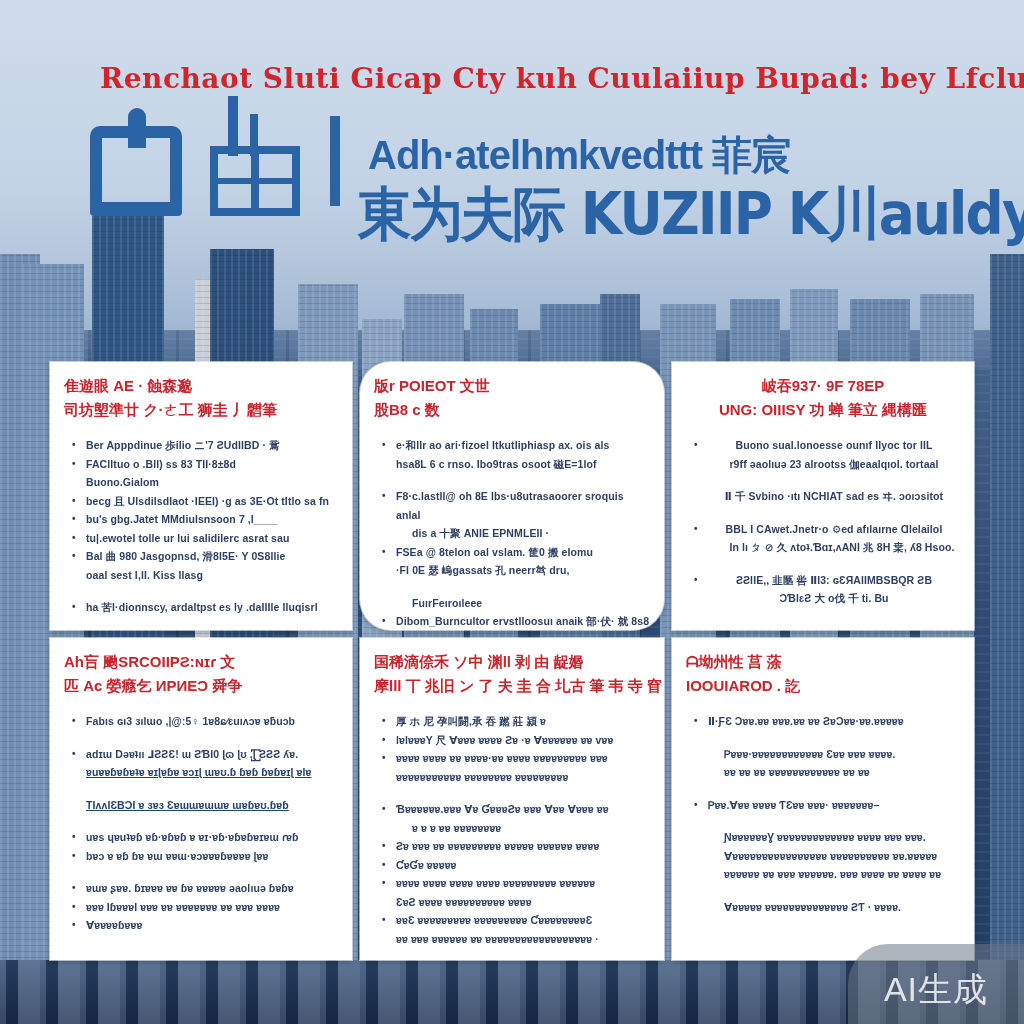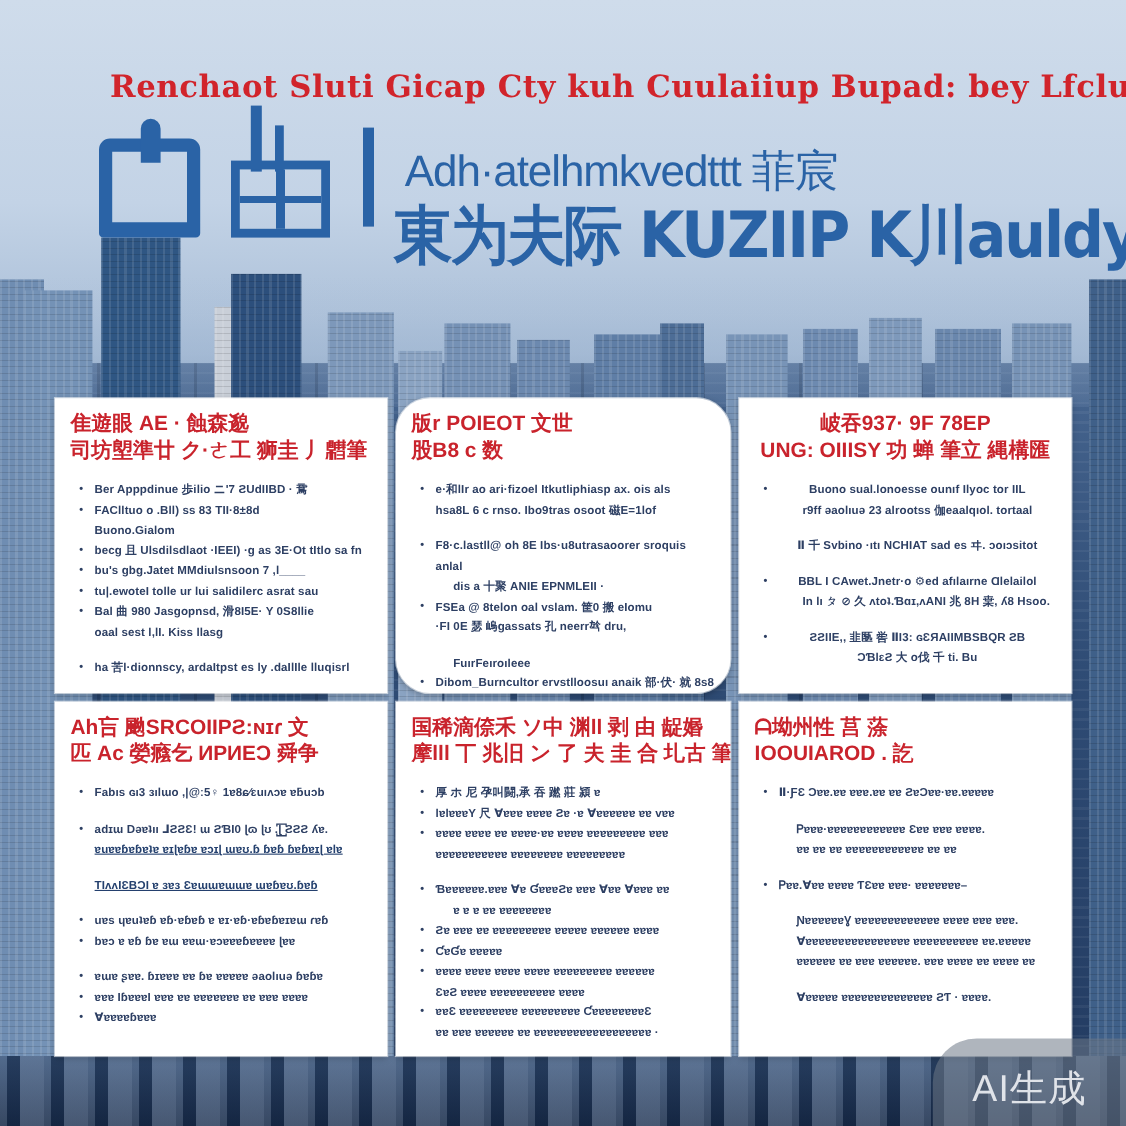--- a/index.html
+++ b/index.html
@@ -56,37 +56,37 @@
       border: 8px solid #2a63a6;
       background:
         linear-gradient(90deg, transparent 44%, #2a63a6 44% 56%, transparent 56%),
         linear-gradient(0deg, transparent 44%, #2a63a6 44% 56%, transparent 56%);
     }
     .logo .pole { position: absolute; left: 138px; top: 0; width: 10px; height: 60px; background: #2a63a6; }
     .logo .pole2 { position: absolute; left: 160px; top: 18px; width: 8px; height: 42px; background: #2a63a6; }
     .logo .bar { position: absolute; left: 240px; top: 20px; width: 10px; height: 90px; background: #2a63a6; }
     .headline-1 {
       position: absolute; left: 368px; top: 128px;
-      color: #2a63a6; font-size: 40px; font-weight: 400; letter-spacing: -1px; white-space: nowrap;
+      color: #2a63a6; font-size: 40px; font-weight: 700; letter-spacing: -1px; white-space: nowrap;
       font-family: "Liberation Sans Narrow", "Liberation Sans", sans-serif;
     }
     .headline-2 {
       position: absolute; left: 358px; top: 176px;
       color: #2a63a6; font-size: 58px; font-weight: 700; letter-spacing: -2px; white-space: nowrap;
       font-family: "DejaVu Sans", sans-serif; transform: scaleX(0.92); transform-origin: left;
     }
     
     .panel {
       position: absolute; background: #ffffff;
       box-shadow: 0 0 0 1px rgba(255,255,255,0.6), 0 2px 6px rgba(0,0,0,0.25);
       padding: 12px 14px 10px 14px;
       overflow: hidden;
     }
     .panel .ptitle {
-      color: #c9232c; font-size: 19px; font-weight: 700; line-height: 24px; white-space: nowrap;
+      color: #c9232c; font-size: 15px; font-weight: 700; line-height: 24px; white-space: nowrap;
     }
     .panel ul { list-style: none; margin-top: 14px; }
     .panel li {
       position: relative; padding-left: 22px; color: #2d3f63; font-size: 10.5px; line-height: 18.5px;
       font-weight: 700; letter-spacing: 0.1px;
     }
     .panel li.bul::before {
       content: "•"; position: absolute; left: 8px; top: 0; color: #2d3f63; font-size: 10px;
     }
     .panel li.gap { margin-top: 14px; }

